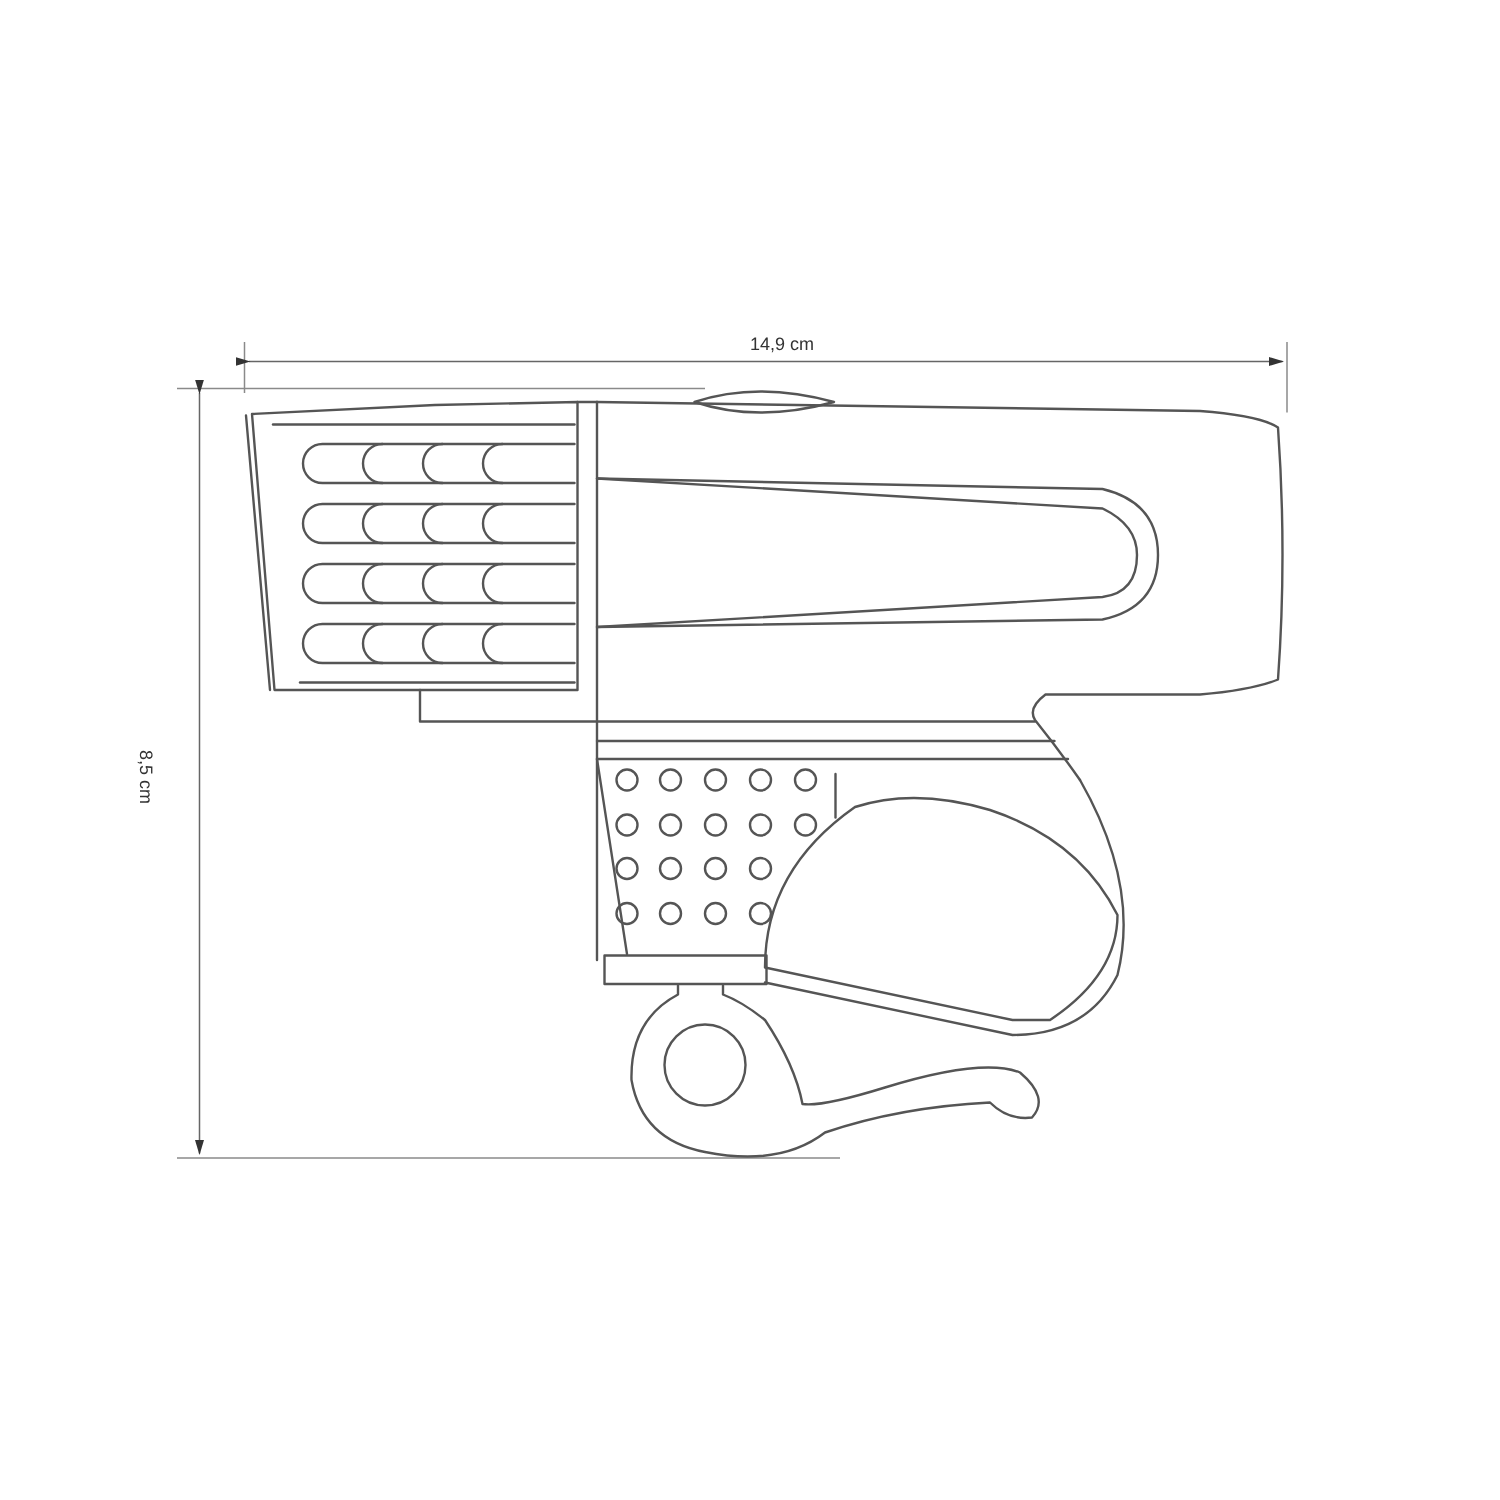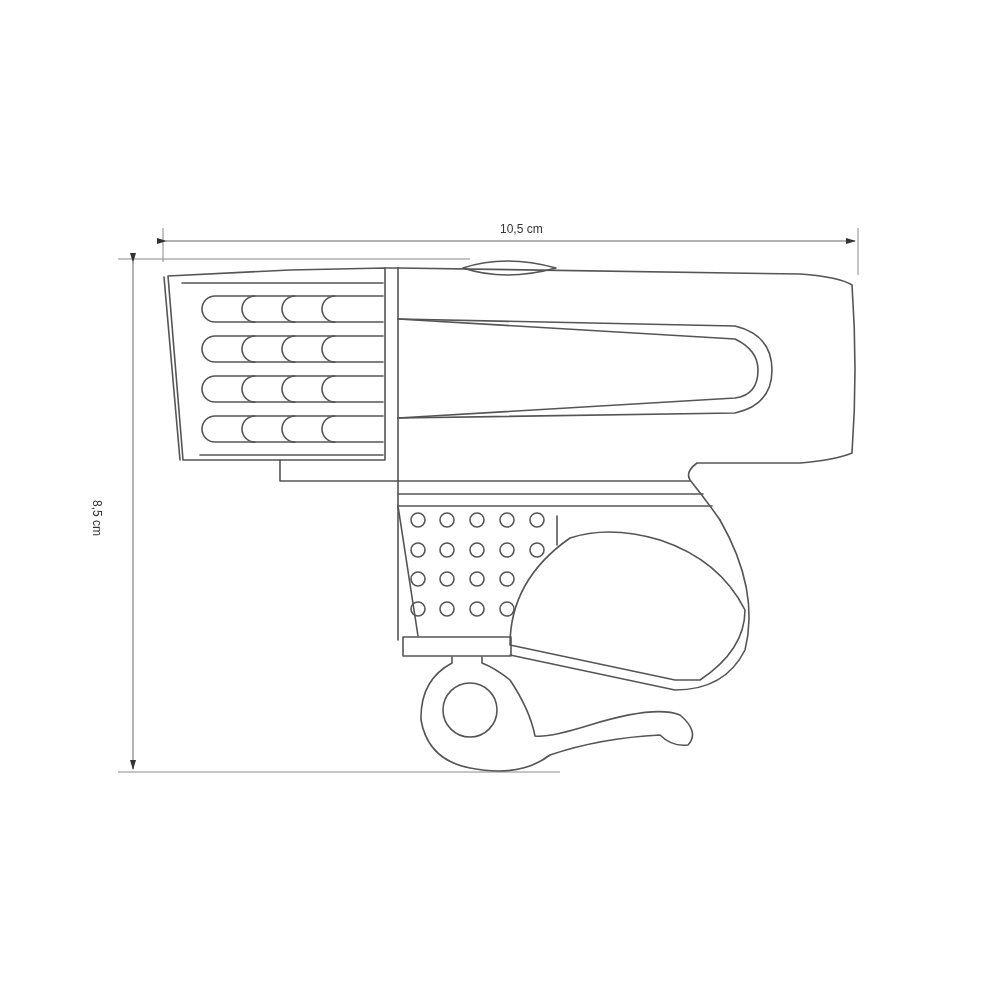--- a/index.html
+++ b/index.html
@@ -110,14 +110,14 @@
   <path class="stroke" d="M510,645 Q510,580 570,538 Q610,525 660,540 Q720,560 745,610 Q745,650 700,680 L675,680 Z"></path>
 
   <rect class="stroke" x="403" y="637" width="108" height="19" fill="none"></rect>
 
   <g>
     <path class="stroke" d="M452,657 L452,663 Q420,680 421,720 Q428,760 470,768 Q520,778 550,755 Q600,738 660,735 Q672,747 688,745 Q700,732 680,715 Q655,705 590,725 Q548,738 535,736 Q530,710 510,680 Q495,668 482,663 L482,657"></path>
     <circle class="stroke" cx="470" cy="710" r="27"></circle>
   </g>
 </svg>
 
-<div class="dim-label" id="width-label">10,5 cm</div>
+<div class="dim-label" id="width-label">14,9 cm</div>
 <div class="dim-label" id="height-label">8,5 cm</div>
 
 </body></html>

